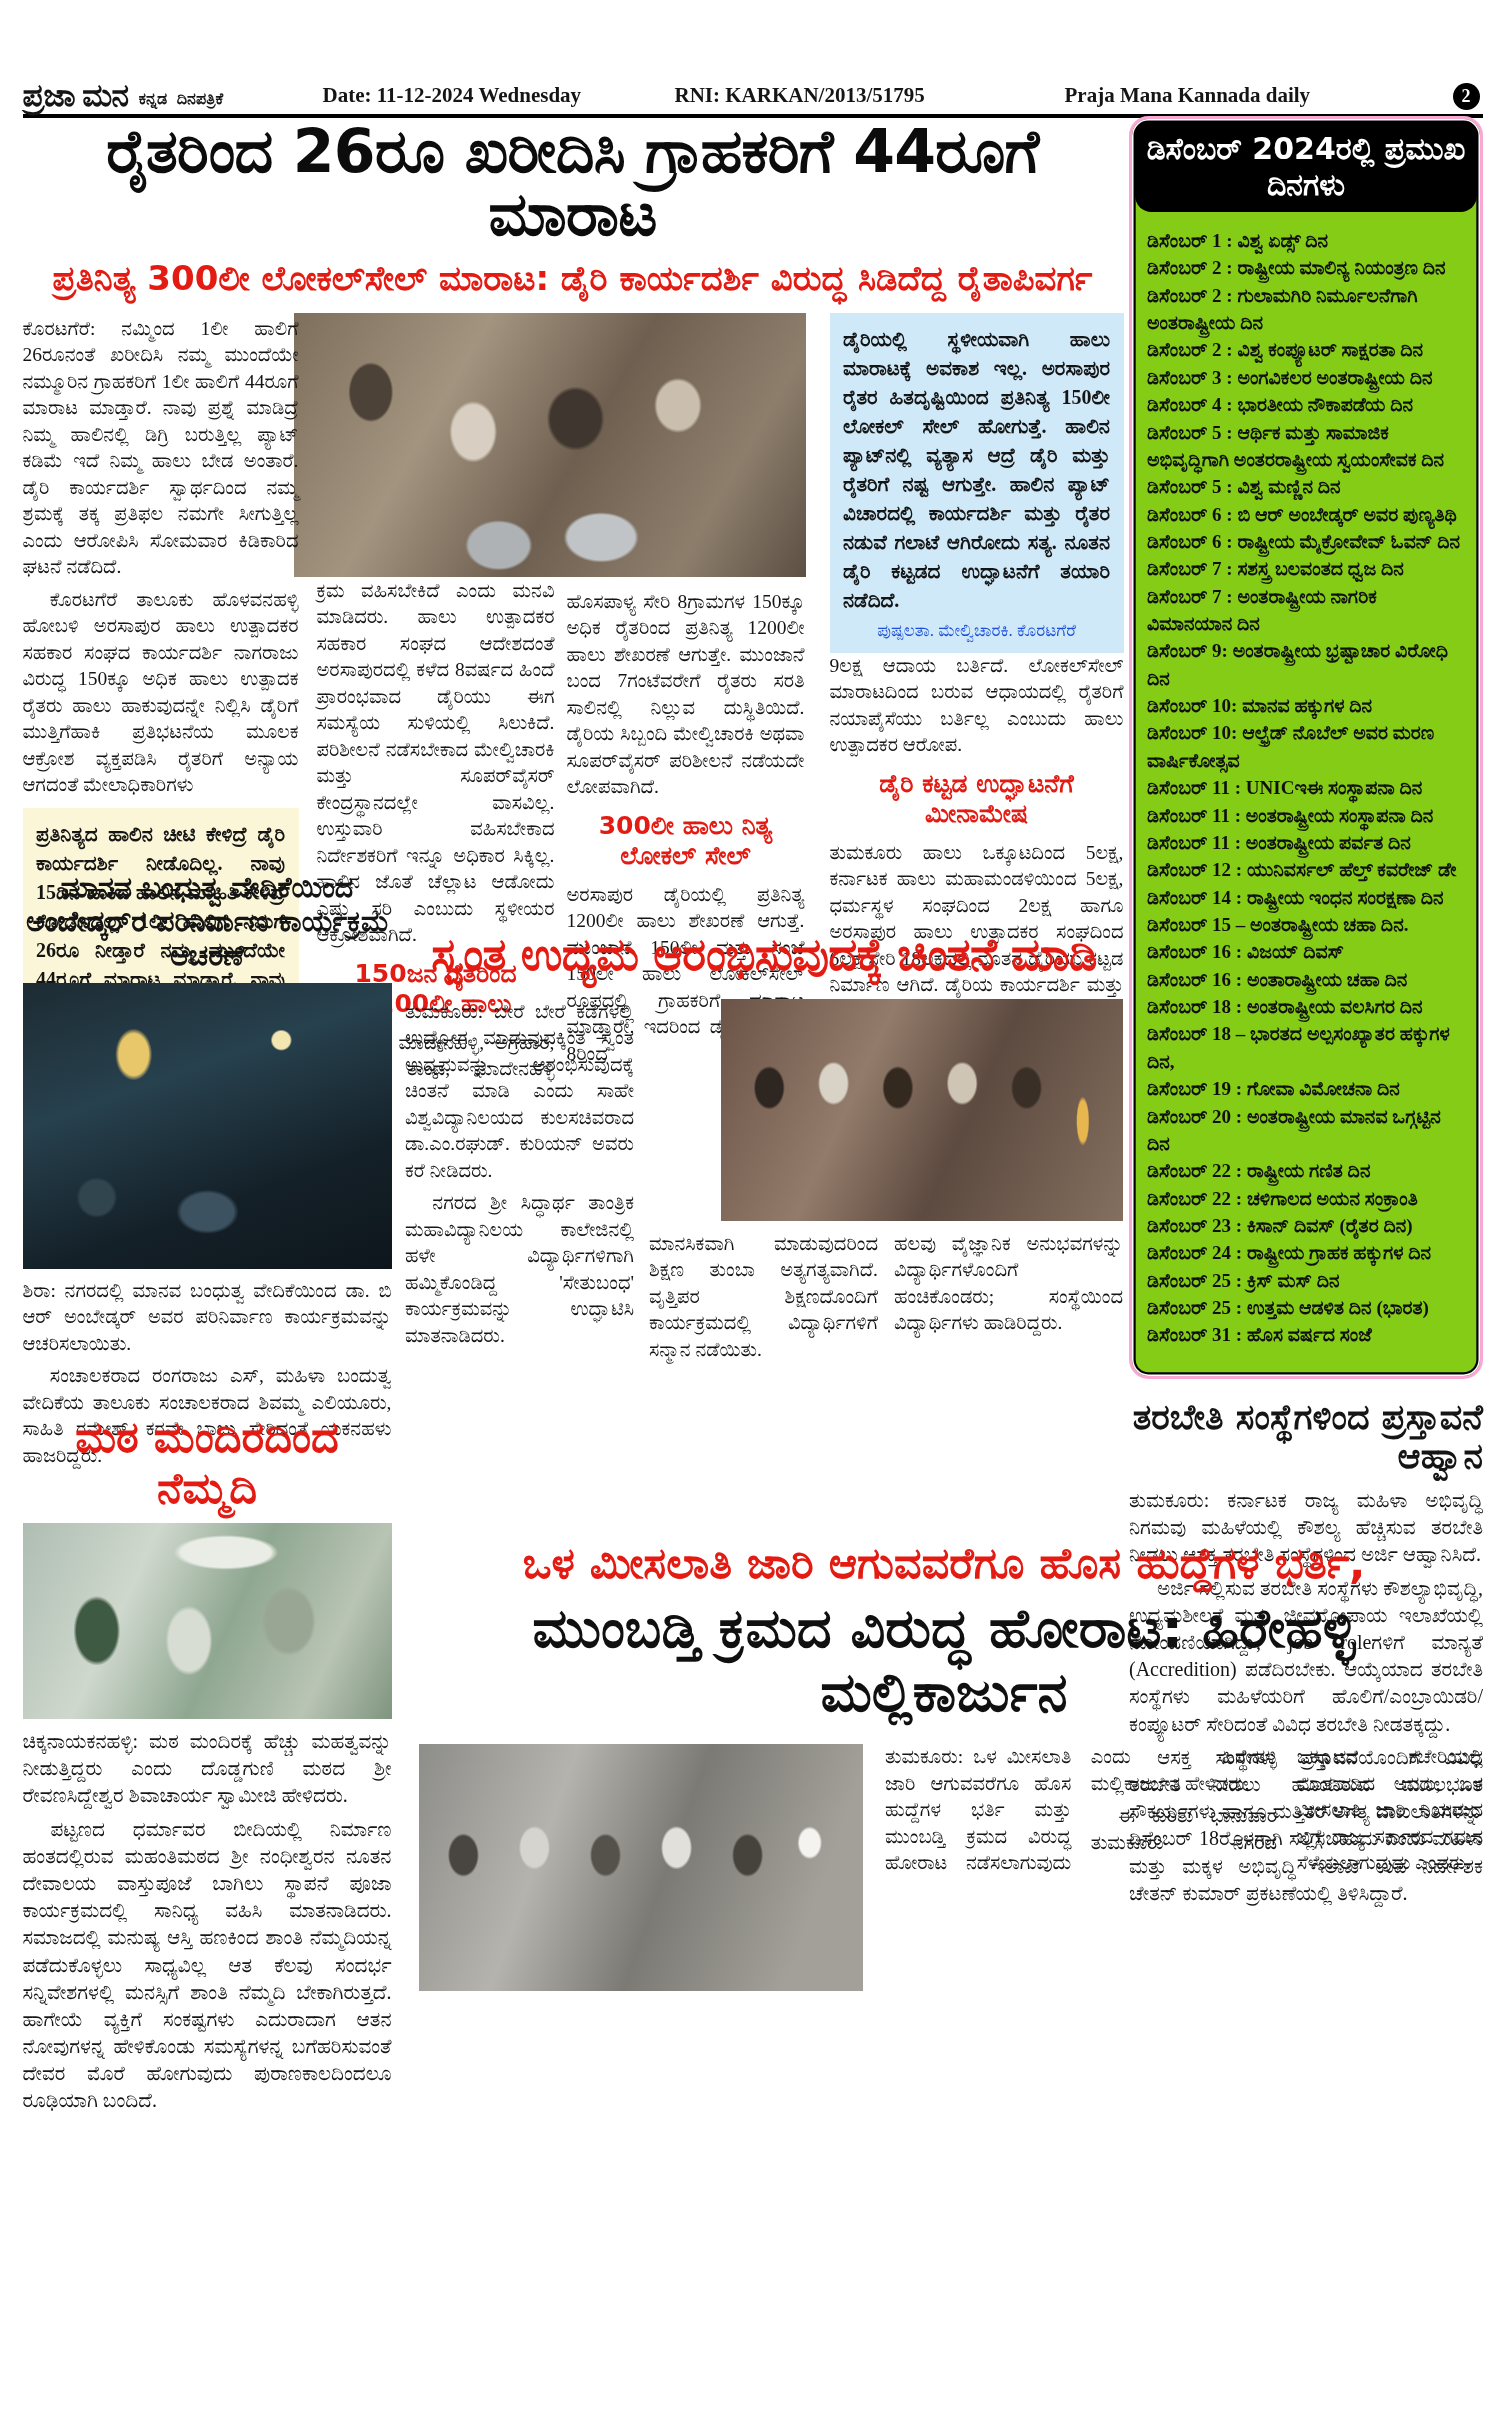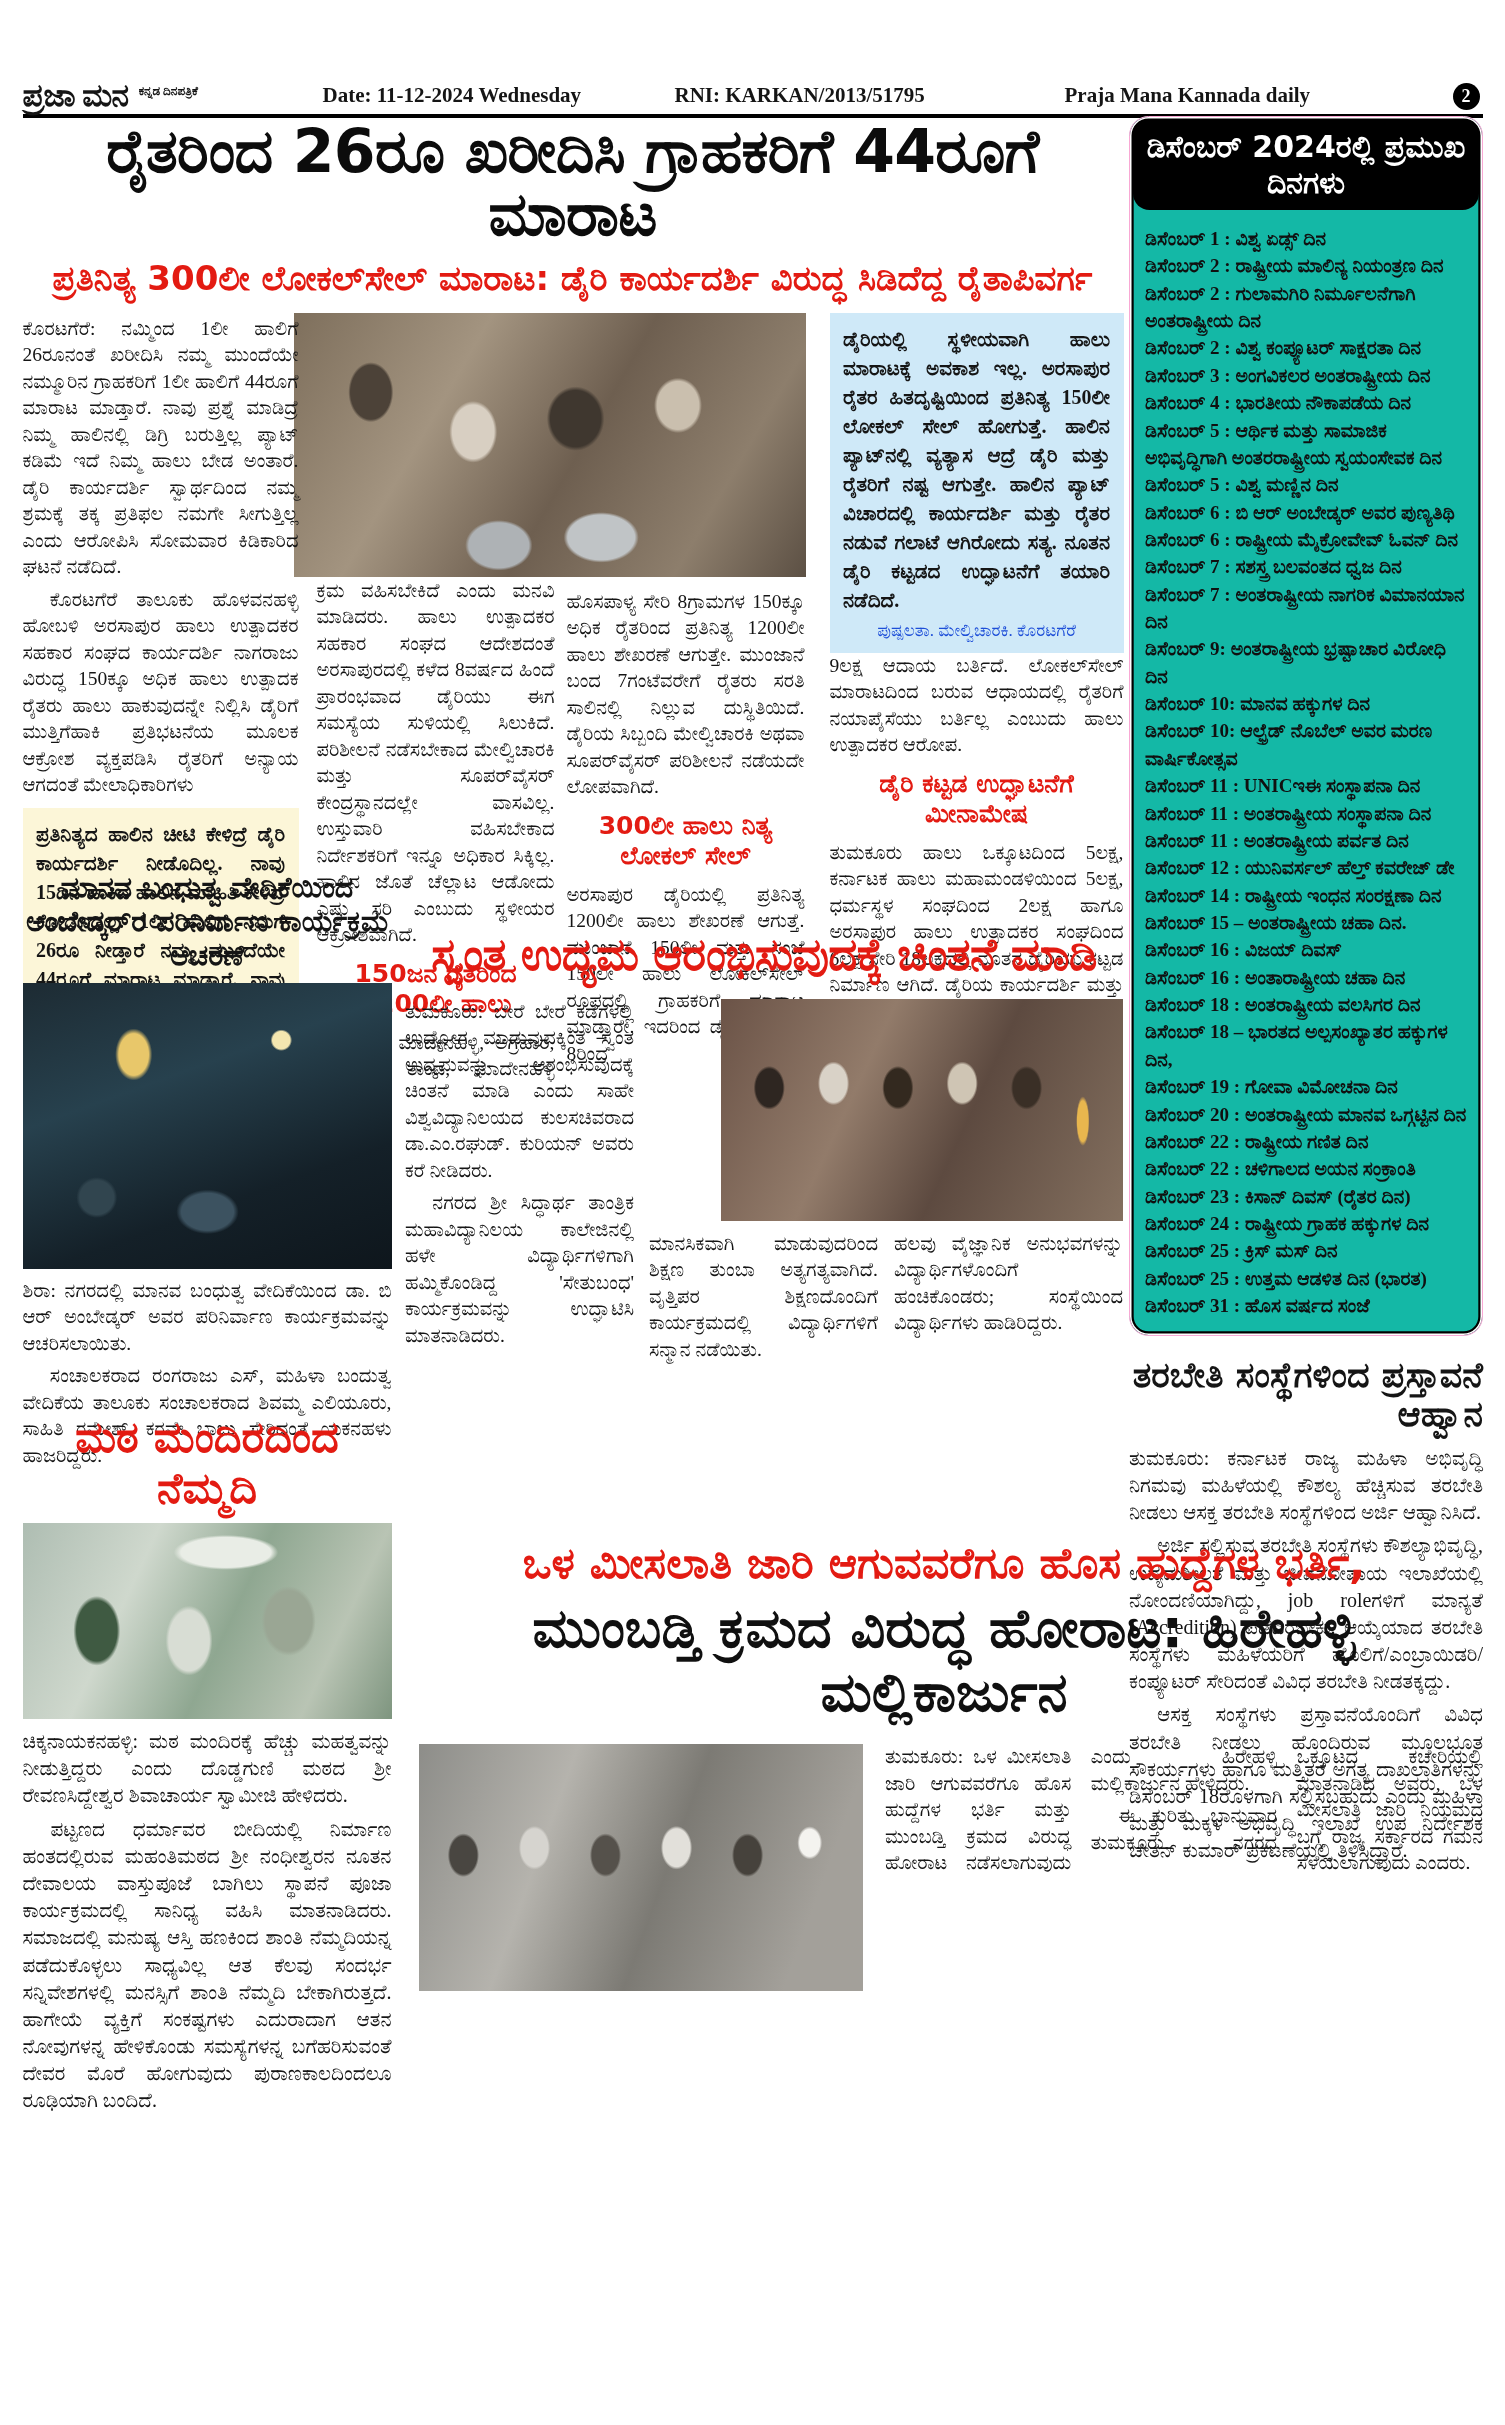--- a/index.html
+++ b/index.html
@@ -3,21 +3,21 @@
 <meta charset="utf-8">
 <style>
   html,body{margin:0;padding:0;background:#888;}
   #page{position:relative;width:1505px;height:2426px;background:#ffffff;margin:0 auto;
         font-family:"Liberation Serif","DejaVu Serif",serif;color:#151515;overflow:hidden;}
   .hb{font-family:"DejaVu Sans","Liberation Sans",sans-serif;}
   
   #masthead{position:absolute;left:22.5px;top:72px;width:1460px;height:42px;
             border-bottom:4.5px solid #000;display:flex;align-items:flex-end;}
   .logo-kn{font-size:31.5px;font-weight:bold;letter-spacing:-0.7px;}
-  .logo-sub{font-size:12px;font-weight:bold;margin-left:10.5px;padding-bottom:15px;}
+  .logo-sub{font-size:16px;font-weight:bold;margin-left:10.5px;padding-bottom:5px;font-family:Liberation Mono, monospace;}
   .mh-date{position:absolute;left:300px;bottom:6px;font-size:21px;font-weight:bold;}
   .mh-rni{position:absolute;left:652px;bottom:6px;font-size:21px;font-weight:bold;}
   .mh-name{position:absolute;left:1042px;bottom:6px;font-size:21px;font-weight:bold;}
   .pgbadge{position:absolute;right:3px;bottom:4.5px;width:27px;height:27px;border-radius:50%;
            background:#000;color:#fff;font-size:18px;font-weight:bold;display:flex;
            align-items:center;justify-content:center;}
   
   .p{font-size:19.5px;line-height:1.36;text-align:justify;margin:0 0 6px 0;}
   .p + .p{text-indent:1.4em;}
   .subhead{font-size:25px;line-height:1.2;font-weight:bold;color:#e31b12;text-align:center;margin:10.5px 0;}
@@ -43,22 +43,22 @@
   #a1c3{left:544px;top:276px;width:238px;}
   #a1c4{left:807px;top:0;width:294px;}
   .qbox{padding:12px 13.5px;margin-top:9px;}
   .qbox .p{font-size:20px;font-weight:bold;line-height:1.45;}
   .qattr{font-size:17px;font-weight:normal;color:#1d4ed8;margin-top:4.5px;}
   #ybox{background:#fcf6d8;}
   #bbox{background:#cfe9f8;margin-top:0;}
   #bbox .qattr{text-align:center;}
   
   #sidebar{position:absolute;left:1129px;top:116px;width:354px;}
-  #daysbox{border:1px solid #f9a8d4;border-radius:19.5px;box-shadow:0 0 0 1.5px #fff inset,0 0 0 3.7px #000 inset;
-           background:#14b8a6;padding-bottom:13px;}
+  #daysbox{border:3px solid #f9a8d4;border-radius:19.5px;box-shadow:0 0 0 1.5px #fff inset,0 0 0 3.7px #000 inset;
+           background:#84cc16;padding-bottom:24px;}
   #daysbox .bar{background:#000;color:#fff;border-radius:13.5px 13.5px 16.5px 16.5px;margin:3px;
                 font-size:30px;font-weight:bold;text-align:center;padding:9px 4.5px;}
   #days{padding:12px 13.5px 3px 15px;}
   #days div{font-size:19px;font-weight:bold;line-height:1.44;color:#101010;}
   #sb-title{font-size:35px;line-height:1.12;font-weight:800;text-align:right;margin:19.5px 0 10.5px 0;}
   #sb-body .p{font-size:20px;}
   
   #a2{position:absolute;left:22.5px;top:871px;width:369px;}
   #a2 .h{font-size:28.5px;line-height:1.2;font-weight:bold;text-align:center;}
   #a2-photo{width:100%;height:286px;margin-top:9px;

